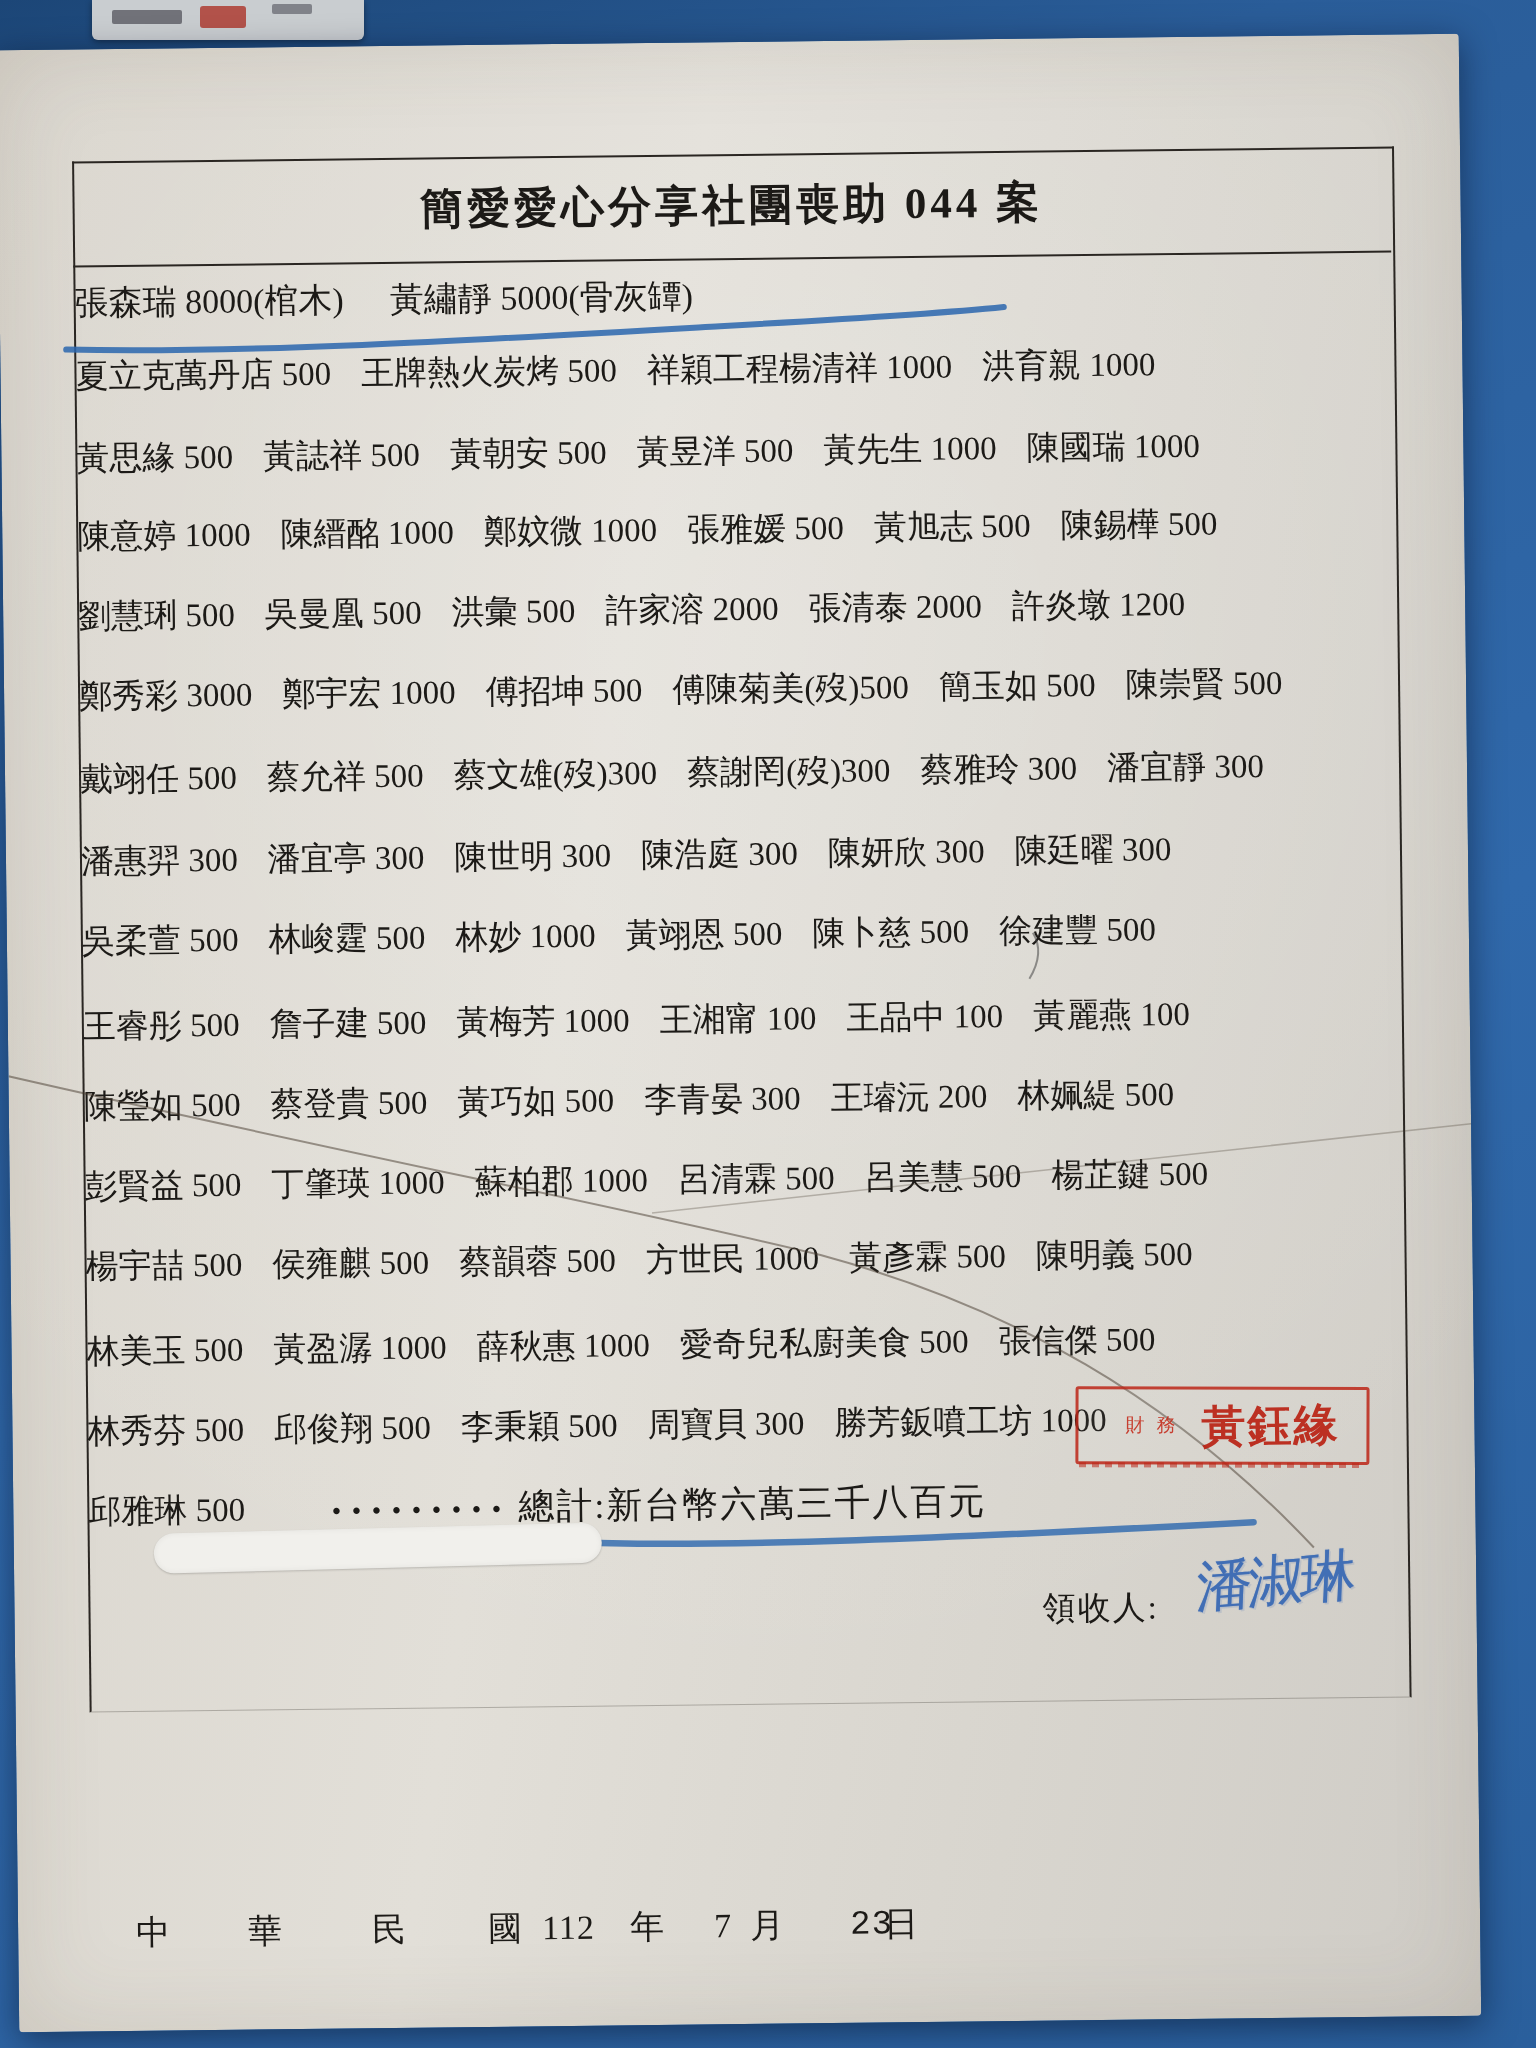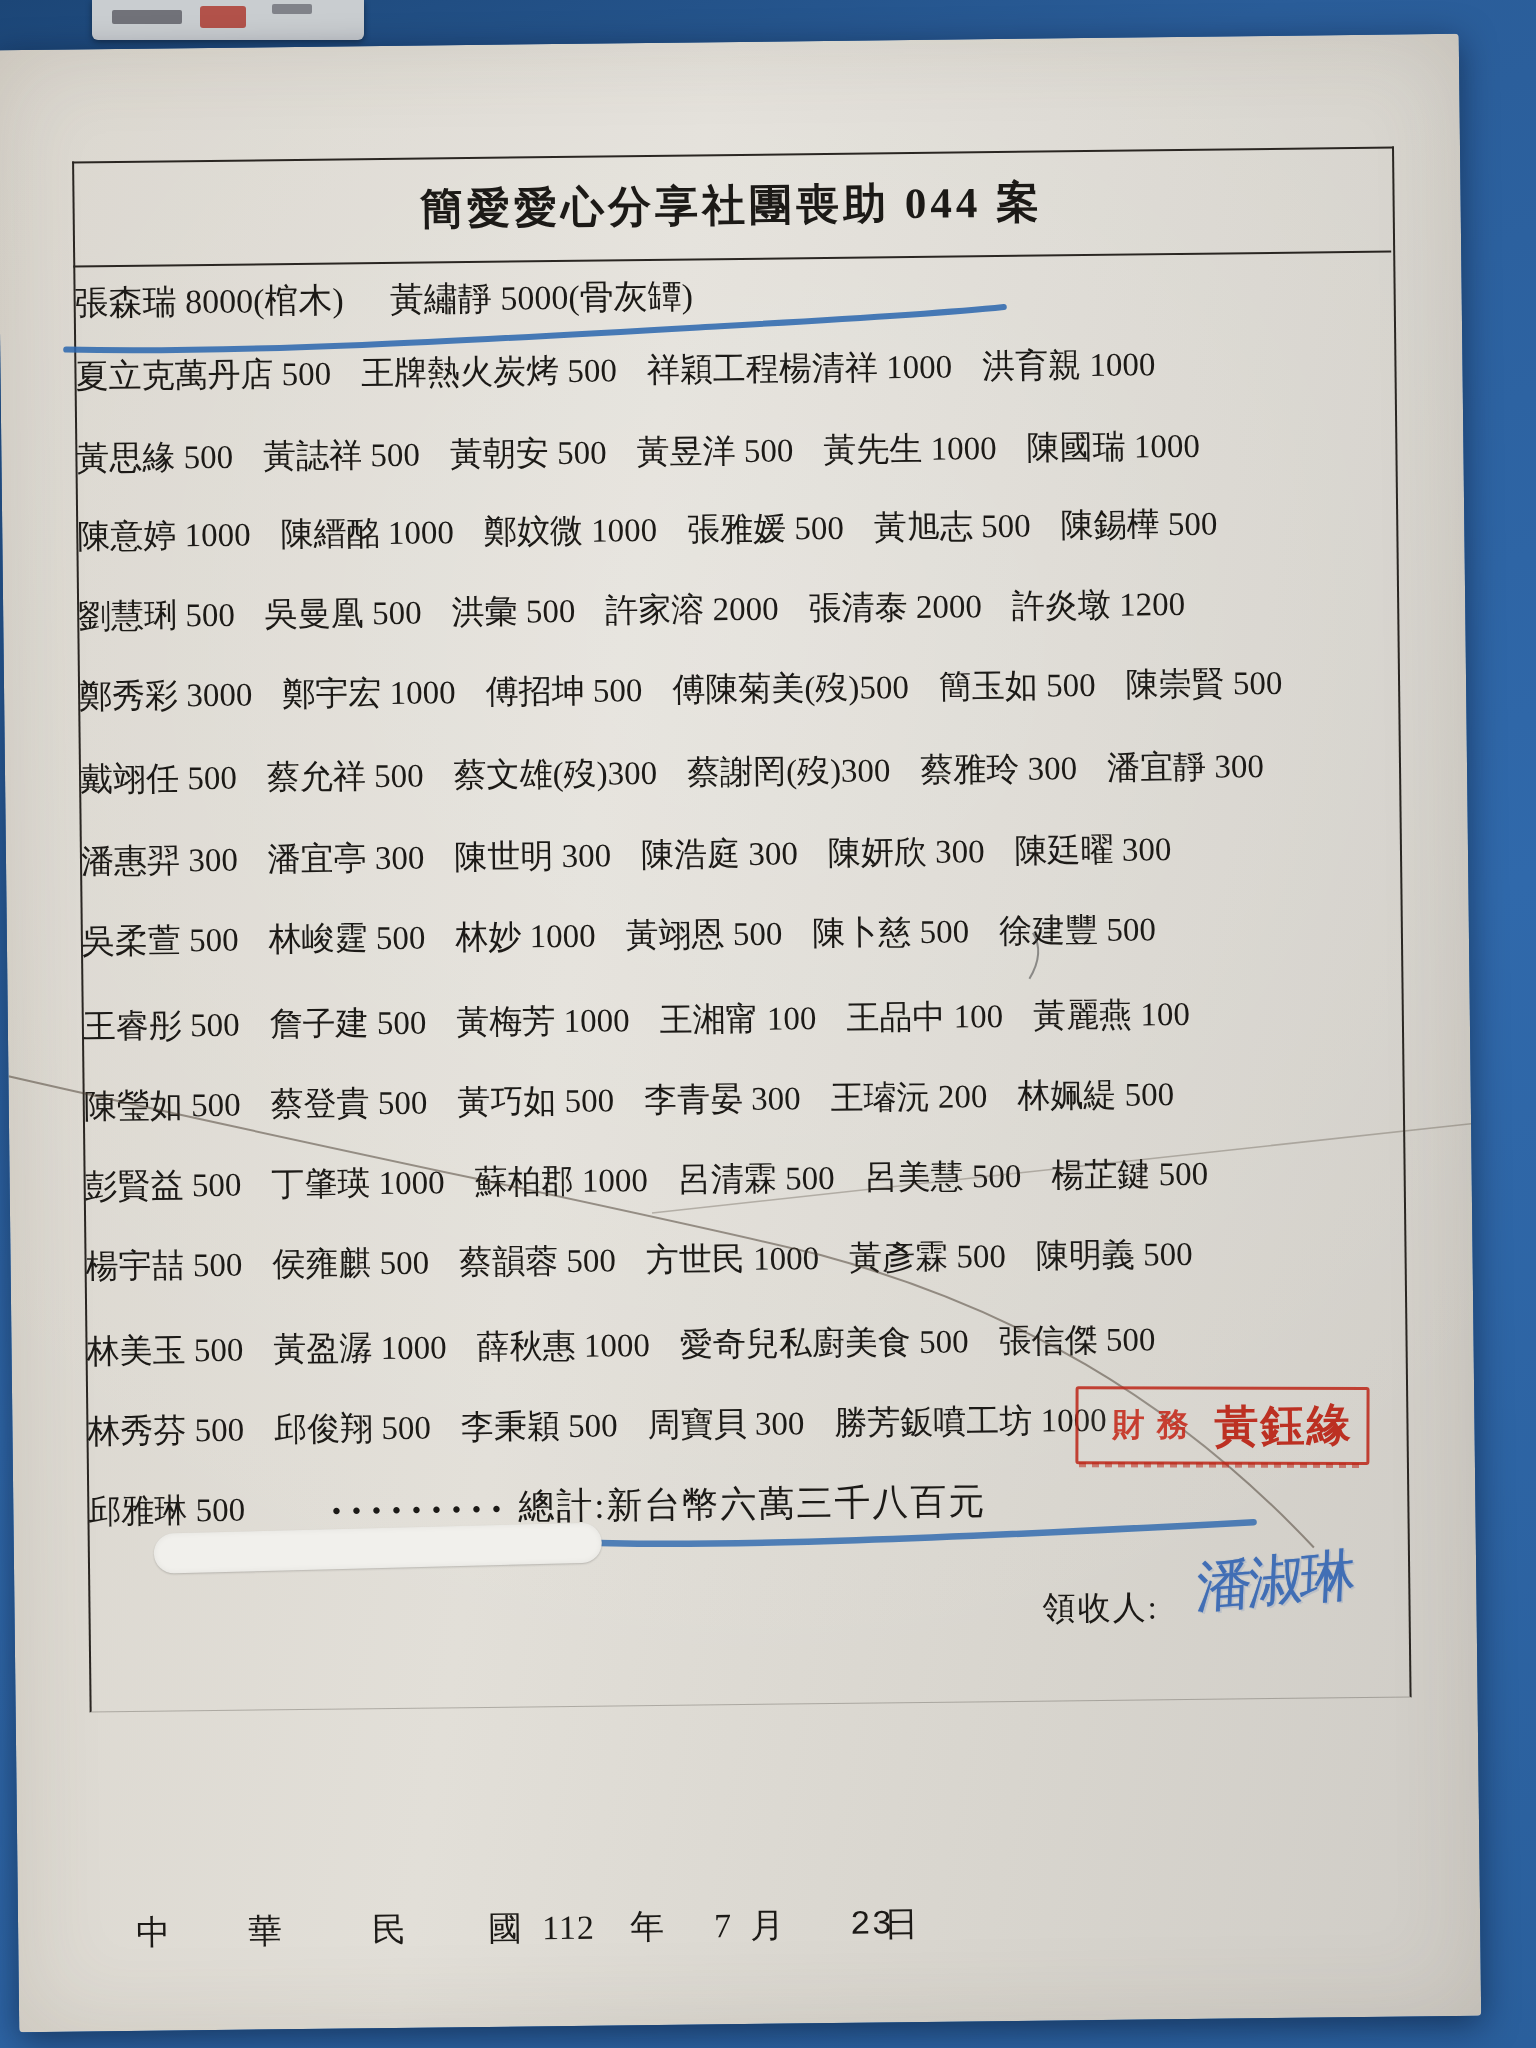--- a/index.html
+++ b/index.html
@@ -36,21 +36,21 @@
   .penstroke{position:absolute;left:0;top:0;pointer-events:none;}
 
   .lastrow-entry{position:absolute;left:75px;top:1436px;font-size:33px;line-height:52px;white-space:nowrap;}
   .dots{position:absolute;left:318px;top:1430px;font-size:40px;letter-spacing:10px;font-weight:700;}
   .totaltext{position:absolute;left:505px;top:1436px;font-size:36px;line-height:52px;white-space:nowrap;letter-spacing:2px;}
 
   .stamp{position:absolute;left:1063px;top:1350px;width:288px;height:72px;
          border:3.5px solid rgba(188,38,24,.85);border-radius:3px;
          display:flex;align-items:center;justify-content:center;gap:14px;
          transform:rotate(0.8deg);background:rgba(255,255,255,.05);}
-  .stamp .s1{font-size:32px;letter-spacing:12px;color:rgba(196,46,30,.9);font-weight:700;margin-left:20px;}
+  .stamp .s1{font-size:19px;letter-spacing:12px;color:rgba(196,46,30,.9);font-weight:400;margin-left:20px;}
   .stamp .s2{font-size:44px;color:rgba(186,34,20,.92);font-weight:700;letter-spacing:2px;transform:rotate(-1deg);}
   .stampdash{position:absolute;left:1066px;top:1426px;width:282px;height:5px;transform:rotate(0.8deg);
              background:repeating-linear-gradient(90deg,rgba(188,38,24,.55) 0 7px,transparent 7px 13px);}
 
   .receiver-label{position:absolute;left:1028px;top:1548px;font-size:33px;letter-spacing:2px;}
   .signature{position:absolute;left:1182px;top:1508px;font-size:56px;color:#2d61b2;
              transform:rotate(-4deg) skewX(-7deg);opacity:.88;letter-spacing:-4px;
              text-shadow:0 0 1px rgba(45,97,178,.7), 2px 2px 0 rgba(45,97,178,.15);}
 
   .tape{position:absolute;left:140px;top:1482px;width:448px;height:40px;border-radius:20px;

